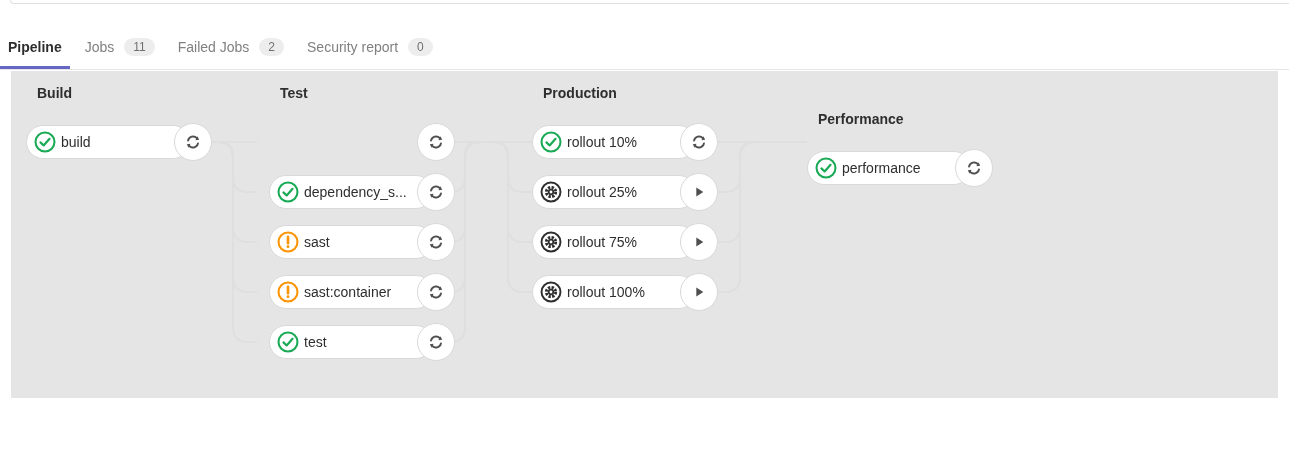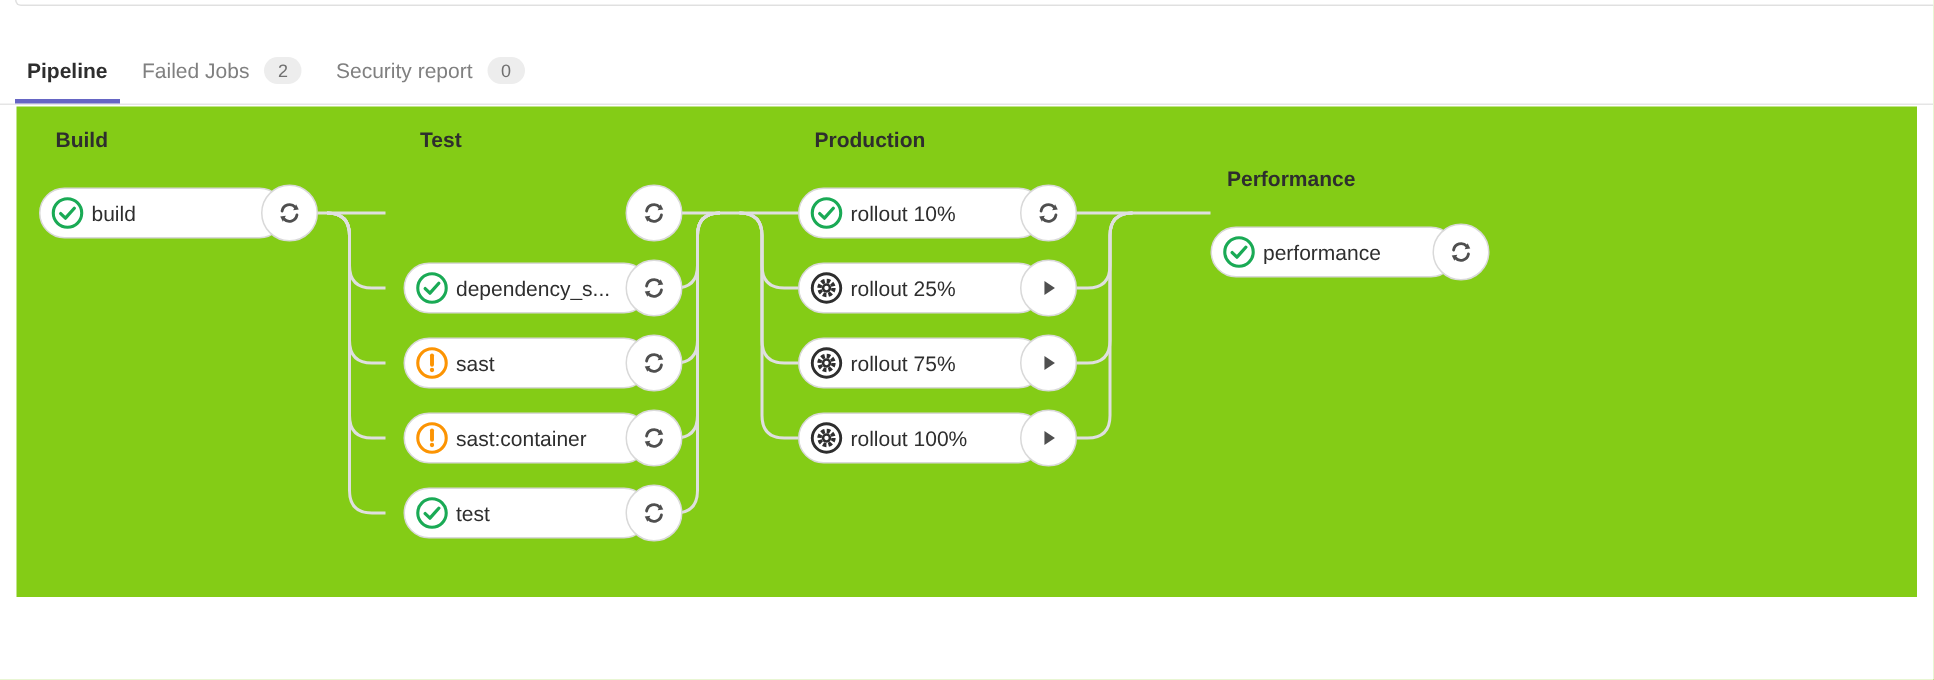--- a/index.html
+++ b/index.html
@@ -5,30 +5,30 @@
   html,body{margin:0;padding:0;background:#ffffff;overflow:hidden;
     font-family:"Liberation Sans",sans-serif;-webkit-font-smoothing:antialiased;}
   .screen{position:relative;width:1289px;height:453px;background:#fff;overflow:hidden;}
 
   
   .top-edge{position:absolute;top:-9px;left:10px;right:-6px;height:12px;
     border:1px solid #e0e0e0;border-top:none;border-radius:0 0 0 4px;background:#fff;}
 
   
   .tabs{position:absolute;top:28px;left:0;right:0;height:42px;
-    border-bottom:1px solid #e5e5e5;display:flex;padding-left:10px;box-sizing:border-box;}
+    border-bottom:1px solid #e5e5e5;display:flex;padding-left:0;box-sizing:border-box;}
   .tab{display:flex;align-items:center;padding:0 8px;margin-right:7px;
     color:#808080;font-size:14px;border-bottom:3px solid transparent;cursor:pointer;white-space:nowrap;}
   .tab.active{color:#2e2e2e;font-weight:bold;border-bottom-color:#6666c4;}
   .badge{margin-left:10px;background:#ededed;color:#707070;font-size:12px;font-weight:normal;
     padding:2px 9px;border-radius:10px;line-height:14px;}
 
   
   .graph-panel{position:absolute;top:71px;left:11px;width:1267px;height:327px;
-    background:#84cc16;}
+    background:#e5e5e5;}
   .connectors{position:absolute;top:0;left:0;}
   .stage{position:absolute;top:0;width:186px;height:100%;}
   .stage-title{position:absolute;left:11px;top:14px;font-size:14px;font-weight:bold;color:#2e2e2e;}
 
   
   .node{position:absolute;width:186px;height:40px;cursor:pointer;}
   .pill{position:absolute;left:0;top:3px;width:164px;height:34px;background:#fff;
     border:1px solid #d9d9d9;border-radius:17px;box-sizing:border-box;
     display:flex;align-items:center;}
   .status-icon{display:inline-block;width:22px;height:22px;margin-left:7px;flex:none;}
@@ -41,20 +41,24 @@
   .action-btn svg{display:block;}
 </style>
 </head>
 <body>
 
 <div class="screen">
   <div class="top-edge"></div>
   <nav class="tabs">
       <div class="tab active">
         <span>Pipeline</span>
+      </div>
+      <div class="tab">
+        <span>Jobs</span>
+        <span class="badge">11</span>
       </div>
       <div class="tab">
         <span>Failed Jobs</span>
         <span class="badge">2</span>
       </div>
       <div class="tab">
         <span>Security report</span>
         <span class="badge">0</span>
       </div>
     </nav>

